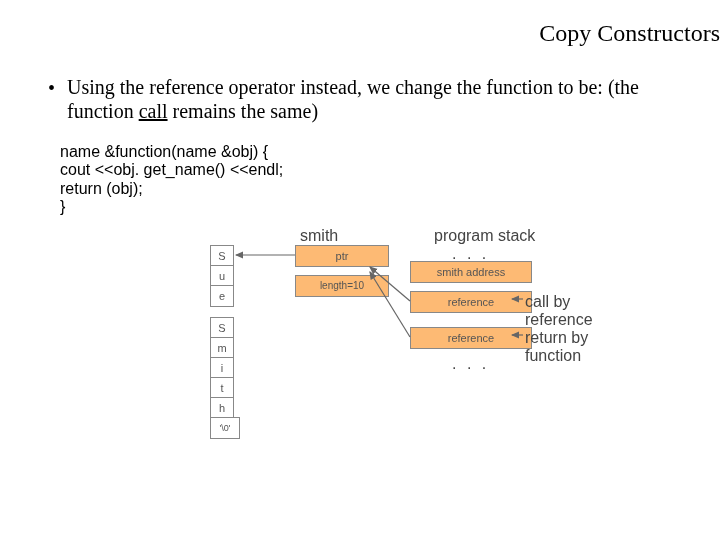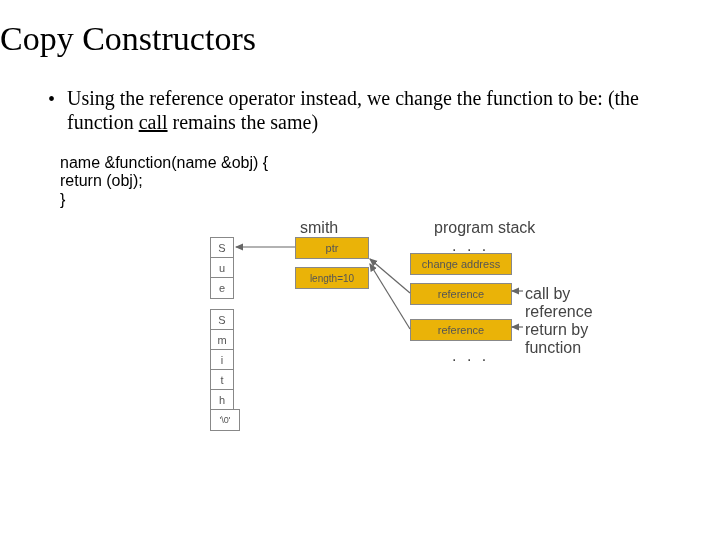--- a/index.html
+++ b/index.html
@@ -6,22 +6,22 @@
     margin: 0;
     padding: 0;
     width: 720px;
     height: 540px;
     background: #fff;
     font-family: "Times New Roman", Times, serif;
     color: #000;
     position: relative;
   }
   .title {
-    text-align: left;
-    font-size: 34px;
+    text-align: right;
+    font-size: 24px;
     margin-top: 20px;
     margin-bottom: 28px;
   }
   .bullet-row {
     display: flex;
     align-items: flex-start;
     margin-left: 48px;
     margin-right: 60px;
     font-size: 20px;
   }
@@ -57,25 +57,25 @@
     border: 1px solid #888;
     background: #fff;
     display: flex;
     align-items: center;
     justify-content: center;
     font-size: 11px;
   }
   .box {
     position: absolute;
     border: 1px solid #888;
-    background: #eab308;
+    background: #fdba74;
     display: flex;
     align-items: center;
     justify-content: center;
-    padding: 2px 6px;
+    padding: 2px 16px;
     font-size: 11px;
   }
   .label {
     position: absolute;
     font-size: 16px;
     color: #444;
   }
   svg.arrows {
     position: absolute;
     left: 0; top: 0;
@@ -91,20 +91,21 @@
 
 <div class="bullet-row">
   <div class="bullet-dot">•</div>
   <div class="bullet-text">
     <span>Using the reference operator instead, we change the function to be: (the function </span><span class="underline">call</span><span> remains the same)</span>
   </div>
 </div>
 
 <div class="code">
   <div>name &amp;function(name &amp;obj) {</div>
+  <div>  cout &lt;&lt;obj. get_name() &lt;&lt;endl;</div>
   <div>  return (obj);</div>
   <div>}</div>
 </div>
 
 <div class="diagram">
 
   <div class="label" style="left:100px; top:0px;">smith</div>
 
   <div class="cell" style="left:10px; top:18px;">S</div>
   <div class="cell" style="left:10px; top:38px;">u</div>
@@ -117,21 +118,21 @@
   <div class="cell" style="left:10px; top:170px;">h</div>
   <div class="cell" style="left:10px; top:190px; width:28px; font-size:9px;">'\0'</div>
 
   <div class="box" style="left:95px; top:18px; width:60px; height:16px;">ptr</div>
   <div class="box" style="left:95px; top:48px; width:60px; height:16px; font-size:10px;">length=10</div>
 
   <div class="label" style="left:234px; top:0px;">program stack</div>
 
   <div class="label" style="left:252px; top:18px; letter-spacing:3px;">. . .</div>
 
-  <div class="box" style="left:210px; top:34px; width:88px; height:16px;">change address</div>
+  <div class="box" style="left:210px; top:34px; width:88px; height:16px;">smith address</div>
   <div class="box" style="left:210px; top:64px; width:88px; height:16px;">reference</div>
   <div class="box" style="left:210px; top:100px; width:88px; height:16px;">reference</div>
 
   <div class="label" style="left:252px; top:128px; letter-spacing:3px;">. . .</div>
 
   <div class="label" style="left:325px; top:66px;">call by reference</div>
   <div class="label" style="left:325px; top:102px;">return by function</div>
 
   <svg class="arrows">
     <defs>

